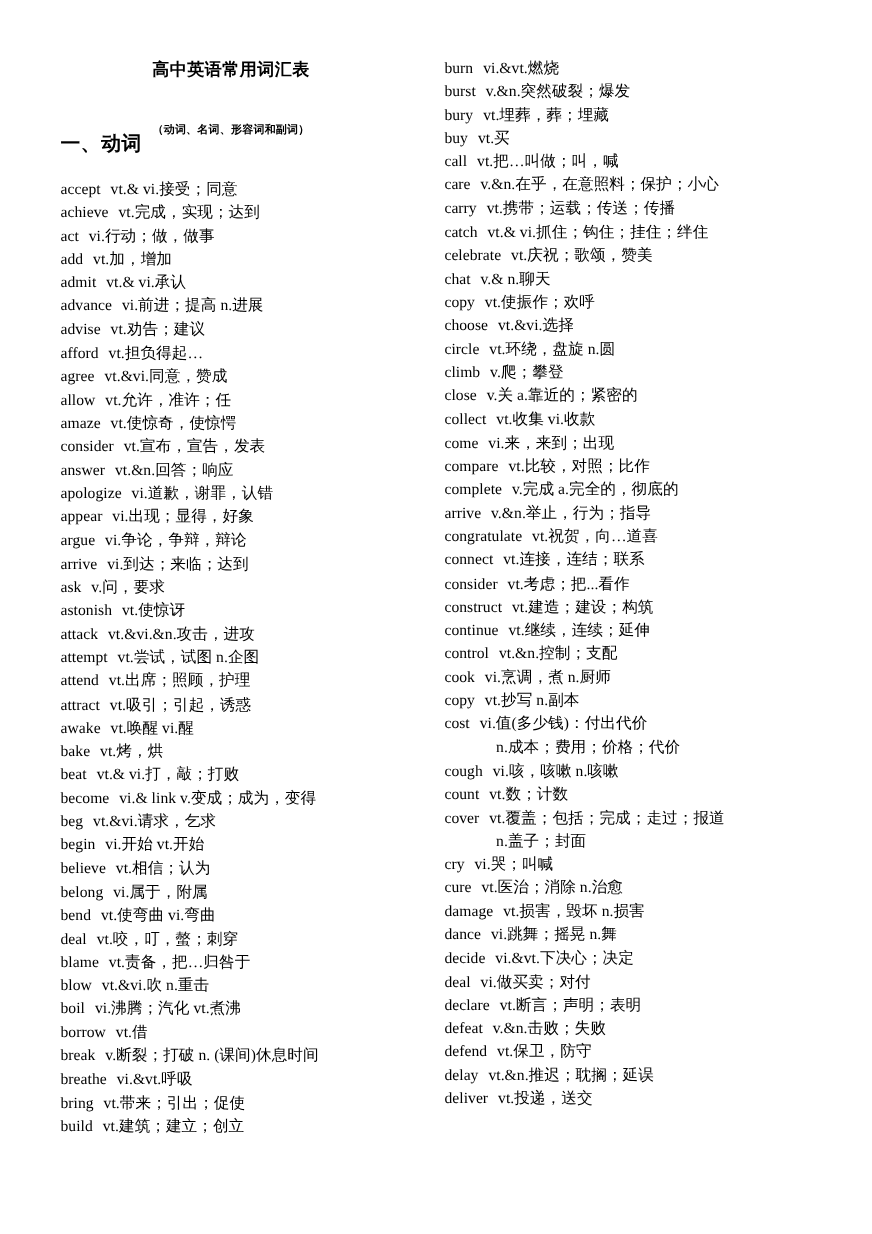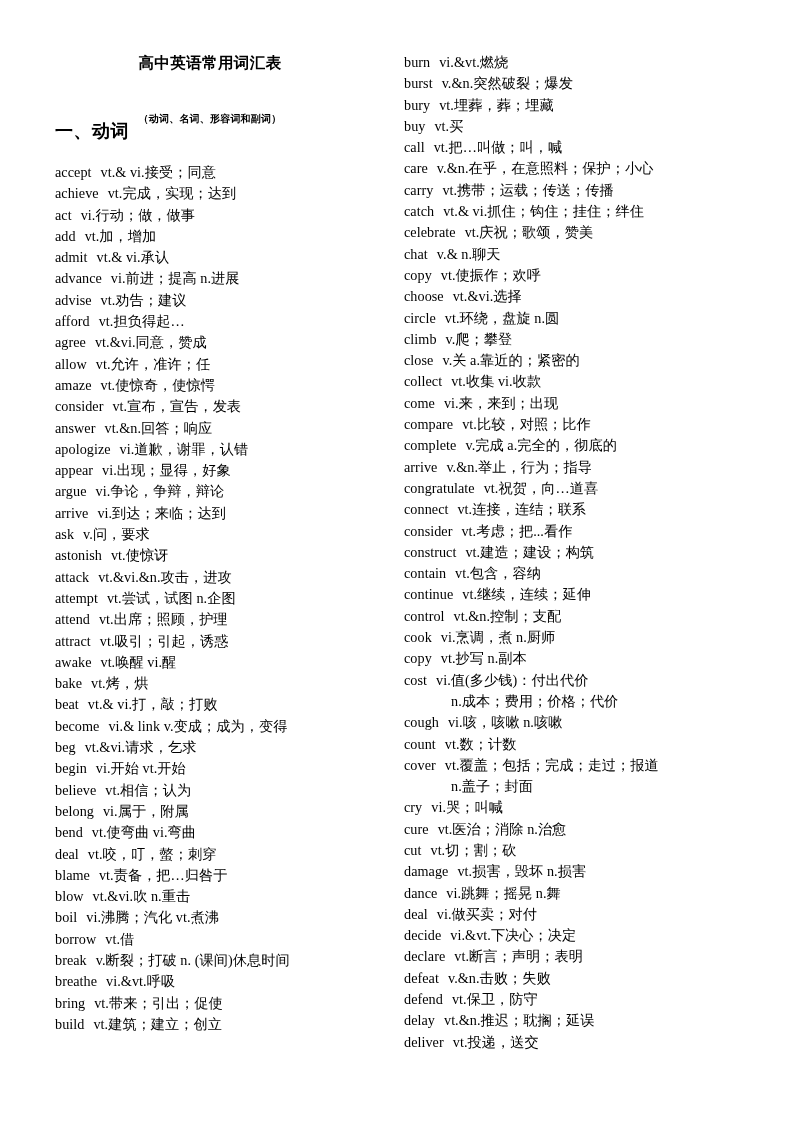--- a/index.html
+++ b/index.html
@@ -163,38 +163,36 @@
       <div class="entry"><span class="word">close</span><span class="gap"></span><span class="sense">v.关 a.靠近的；紧密的</span></div>
       <div class="entry"><span class="word">collect</span><span class="gap"></span><span class="sense">vt.收集 vi.收款</span></div>
       <div class="entry"><span class="word">come</span><span class="gap"></span><span class="sense">vi.来，来到；出现</span></div>
       <div class="entry"><span class="word">compare</span><span class="gap"></span><span class="sense">vt.比较，对照；比作</span></div>
       <div class="entry"><span class="word">complete</span><span class="gap"></span><span class="sense">v.完成 a.完全的，彻底的</span></div>
       <div class="entry"><span class="word">arrive</span><span class="gap"></span><span class="sense">v.&amp;n.举止，行为；指导</span></div>
       <div class="entry"><span class="word">congratulate</span><span class="gap"></span><span class="sense">vt.祝贺，向…道喜</span></div>
       <div class="entry"><span class="word">connect</span><span class="gap"></span><span class="sense">vt.连接，连结；联系</span></div>
       <div class="entry"><span class="word">consider</span><span class="gap"></span><span class="sense">vt.考虑；把...看作</span></div>
       <div class="entry"><span class="word">construct</span><span class="gap"></span><span class="sense">vt.建造；建设；构筑</span></div>
-      <div class="entry"><span class="word">contain</span><span class="gap"></span><span class="sense">vt.包含，容纳</span></div>
       <div class="entry"><span class="word">continue</span><span class="gap"></span><span class="sense">vt.继续，连续；延伸</span></div>
       <div class="entry"><span class="word">control</span><span class="gap"></span><span class="sense">vt.&amp;n.控制；支配</span></div>
       <div class="entry"><span class="word">cook</span><span class="gap"></span><span class="sense">vi.烹调，煮 n.厨师</span></div>
       <div class="entry"><span class="word">copy</span><span class="gap"></span><span class="sense">vt.抄写 n.副本</span></div>
       <div class="entry"><span class="word">cost</span><span class="gap"></span><span class="sense">vi.值(多少钱)：付出代价</span></div>
       <div class="entry cont"><span class="sense">n.成本；费用；价格；代价</span></div>
       <div class="entry"><span class="word">cough</span><span class="gap"></span><span class="sense">vi.咳，咳嗽 n.咳嗽</span></div>
       <div class="entry"><span class="word">count</span><span class="gap"></span><span class="sense">vt.数；计数</span></div>
       <div class="entry"><span class="word">cover</span><span class="gap"></span><span class="sense">vt.覆盖；包括；完成；走过；报道</span></div>
       <div class="entry cont"><span class="sense">n.盖子；封面</span></div>
       <div class="entry"><span class="word">cry</span><span class="gap"></span><span class="sense">vi.哭；叫喊</span></div>
       <div class="entry"><span class="word">cure</span><span class="gap"></span><span class="sense">vt.医治；消除 n.治愈</span></div>
-      <div class="entry"><span class="word">cut</span><span class="gap"></span><span class="sense">vt.切；割；砍</span></div>
       <div class="entry"><span class="word">damage</span><span class="gap"></span><span class="sense">vt.损害，毁坏 n.损害</span></div>
       <div class="entry"><span class="word">dance</span><span class="gap"></span><span class="sense">vi.跳舞；摇晃 n.舞</span></div>
+      <div class="entry"><span class="word">decide</span><span class="gap"></span><span class="sense">vi.&amp;vt.下决心；决定</span></div>
       <div class="entry"><span class="word">deal</span><span class="gap"></span><span class="sense">vi.做买卖；对付</span></div>
-      <div class="entry"><span class="word">decide</span><span class="gap"></span><span class="sense">vi.&amp;vt.下决心；决定</span></div>
       <div class="entry"><span class="word">declare</span><span class="gap"></span><span class="sense">vt.断言；声明；表明</span></div>
       <div class="entry"><span class="word">defeat</span><span class="gap"></span><span class="sense">v.&amp;n.击败；失败</span></div>
       <div class="entry"><span class="word">defend</span><span class="gap"></span><span class="sense">vt.保卫，防守</span></div>
       <div class="entry"><span class="word">delay</span><span class="gap"></span><span class="sense">vt.&amp;n.推迟；耽搁；延误</span></div>
       <div class="entry"><span class="word">deliver</span><span class="gap"></span><span class="sense">vt.投递，送交</span></div>
     </div>
 
 </div>
 
 </body></html>

